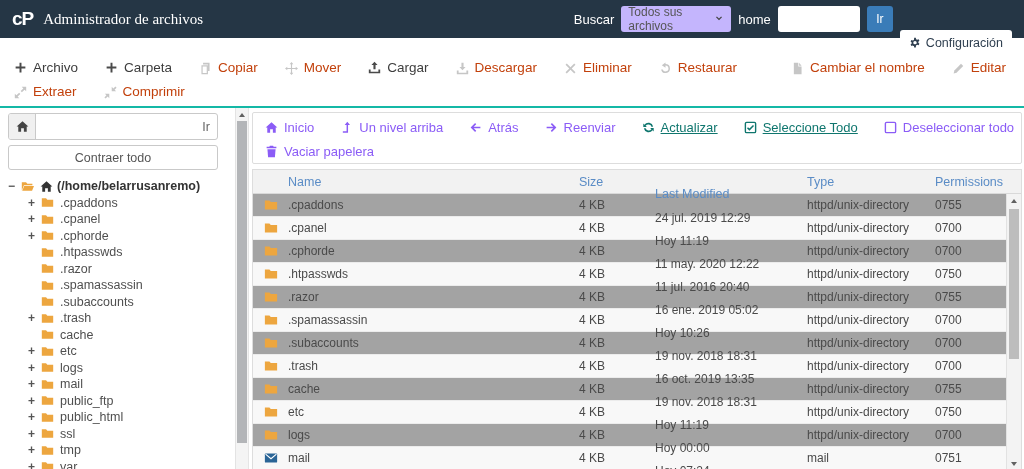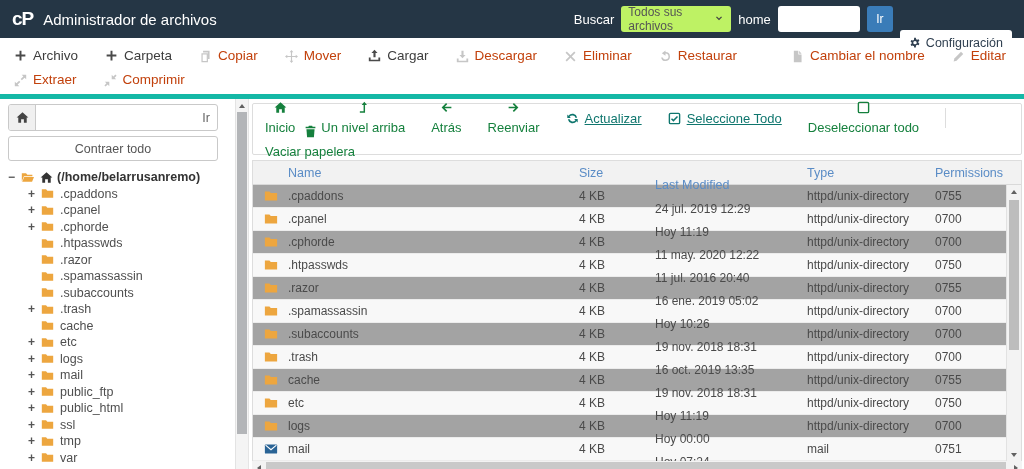--- a/index.html
+++ b/index.html
@@ -9,34 +9,34 @@
     font-family:"Liberation Sans", sans-serif;
     background:#fff; color:#555; overflow:hidden;
   }
   .page { position:relative; width:1024px; height:469px; background:#fff; }
 
   .ic { width:13px; height:13px; fill:currentColor; flex:none; display:inline-block; }
 
   
   .hdr { height:38px; background:#253645; display:flex; align-items:center; padding:0 12px; }
   .logo { color:#fff; font-weight:bold; font-size:19px; letter-spacing:-1px; margin-right:10px; }
-  .title { color:#fff; font-size:15px; font-weight:400; }
+  .title { color:#fff; font-size:15px; font-weight:400;font-family:Liberation Serif, serif; }
   .hdr-right { margin-left:auto; display:flex; align-items:center; gap:7px; }
   .hlabel { color:#fff; font-size:13px; }
-  .hselect { width:110px; height:26px; background:#bef264; border-radius:3px; display:flex; align-items:center;
+  .hselect { width:110px; height:26px; background:#c4b5fd; border-radius:3px; display:flex; align-items:center;
              justify-content:space-between; padding:0 7px; font-size:12px; color:#555; cursor:default;gap:8px; }
   .hselect .ic { width:10px; height:10px; color:#444; }
   .hinput { width:82px; height:26px; border:none; border-radius:3px; padding:0 6px; font-size:12px; outline:none; }
   .go-btn { width:26px; height:26px; background:#3a7cb8; color:#fff; border:none; border-radius:3px; font-size:12px; cursor:pointer; }
   .cfg-btn { height:26px; background:#fff; color:#2f3f50; border:none; border-radius:3px; font-size:12.5px;
              display:inline-flex; align-items:center; gap:5px; padding:0 9px; cursor:pointer;margin-top:48px; }
   .cfg-btn .ic { width:12px; height:12px; }
 
   
-  .tbar { padding:5px 0 3px 14px; border-bottom:5px solid #14b8a6; background:#fff; }
+  .tbar { padding:17px 0 3px 14px; border-bottom:2px solid #14b8a6; background:#fff; }
   .tb-row { display:flex; align-items:center; height:24px; }
   .tb-btn { display:inline-flex; align-items:center; gap:6px; margin-right:27px; font-size:13.5px; color:#3d3d3d;
             background:none; border:none; padding:0; font-family:inherit; cursor:pointer; white-space:nowrap; }
   .tb-btn .ic { color:#4a4a4a; }
   .tb-btn.dis { color:#c2410c; cursor:default;align-items:flex-end; }
   .tb-btn.dis .ic { color:#c6c6c6; }
   .tb-div { width:1px; height:18px; background:#e0e0e0; margin-right:27px; }
 
   
   .content { display:flex; height:378px; }
@@ -68,21 +68,21 @@
   .car-right{ border-top:3.5px solid transparent; border-bottom:3.5px solid transparent; border-left:4.5px solid #616161; }
 
   
   main.main { flex:1; position:relative; border-bottom:1px solid #9a9a9a; }
   .actions { position:absolute; top:4px; left:3px; right:2px; height:52px; border:1px solid #ddd; border-radius:2px;
              background:#fff; padding:2px 12px; }
   .act-row { display:flex; align-items:center; height:24px; }
   .act-item { display:inline-flex; align-items:center; gap:6px; margin-right:26px; font-size:13px; background:none;
               border:none; padding:0; font-family:inherit; cursor:pointer; white-space:nowrap; }
   .act-item.link { color:#0f766e;text-decoration:underline; }
-  .act-item.muted { color:#15803d;flex-direction:column; }
+  .act-item.muted { color:#8b5cf6; }
   .act-div { width:1px; height:20px; background:#ddd; margin-right:26px; }
 
   .table { position:absolute; top:61px; left:3px; right:2px; height:301px; border:1px solid #ddd; border-bottom:none; background:#a3a3a3; }
   .thead { display:flex; align-items:center; height:24px; background:#f2f2f2; border-bottom:1px solid #d9d9d9;
            font-size:12.5px; color:#5a8cc6; padding-right:16px; }
   .thead .cell { cursor:pointer; }
   .tbody .trow { display:flex; align-items:center; height:23px; border-bottom:1px solid #ececec; font-size:12px; color:#4a4a4a;
                  padding-right:16px; cursor:pointer; }
   .tbody .trow:nth-child(even) { background:#f8f8f8; }
   .c-name { flex:1; display:flex; align-items:center; gap:9px; padding-left:10px; overflow:hidden; }

